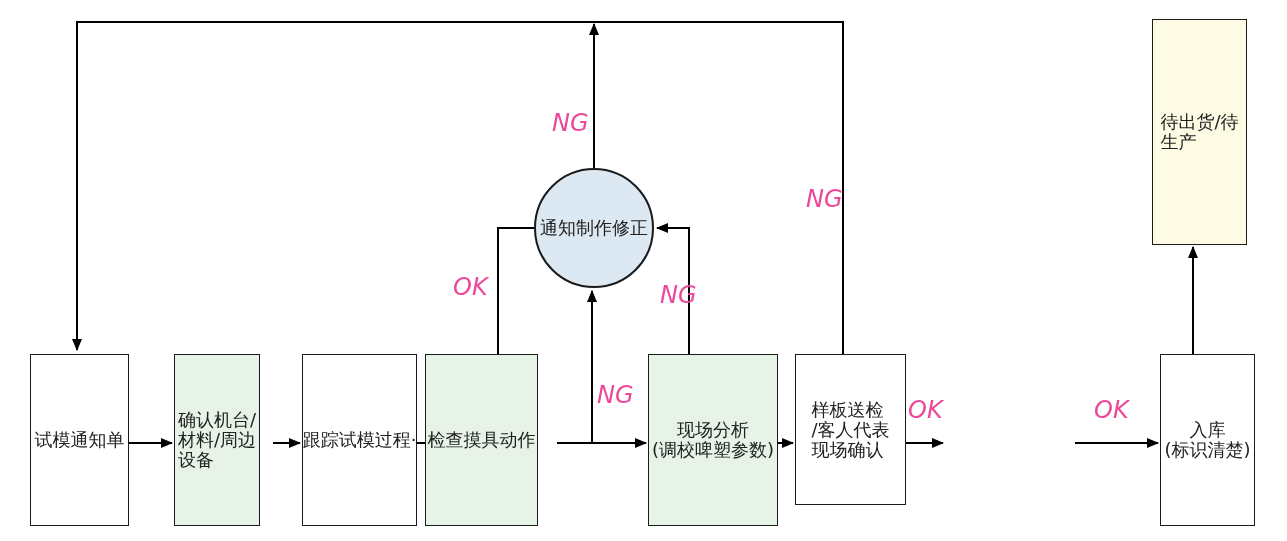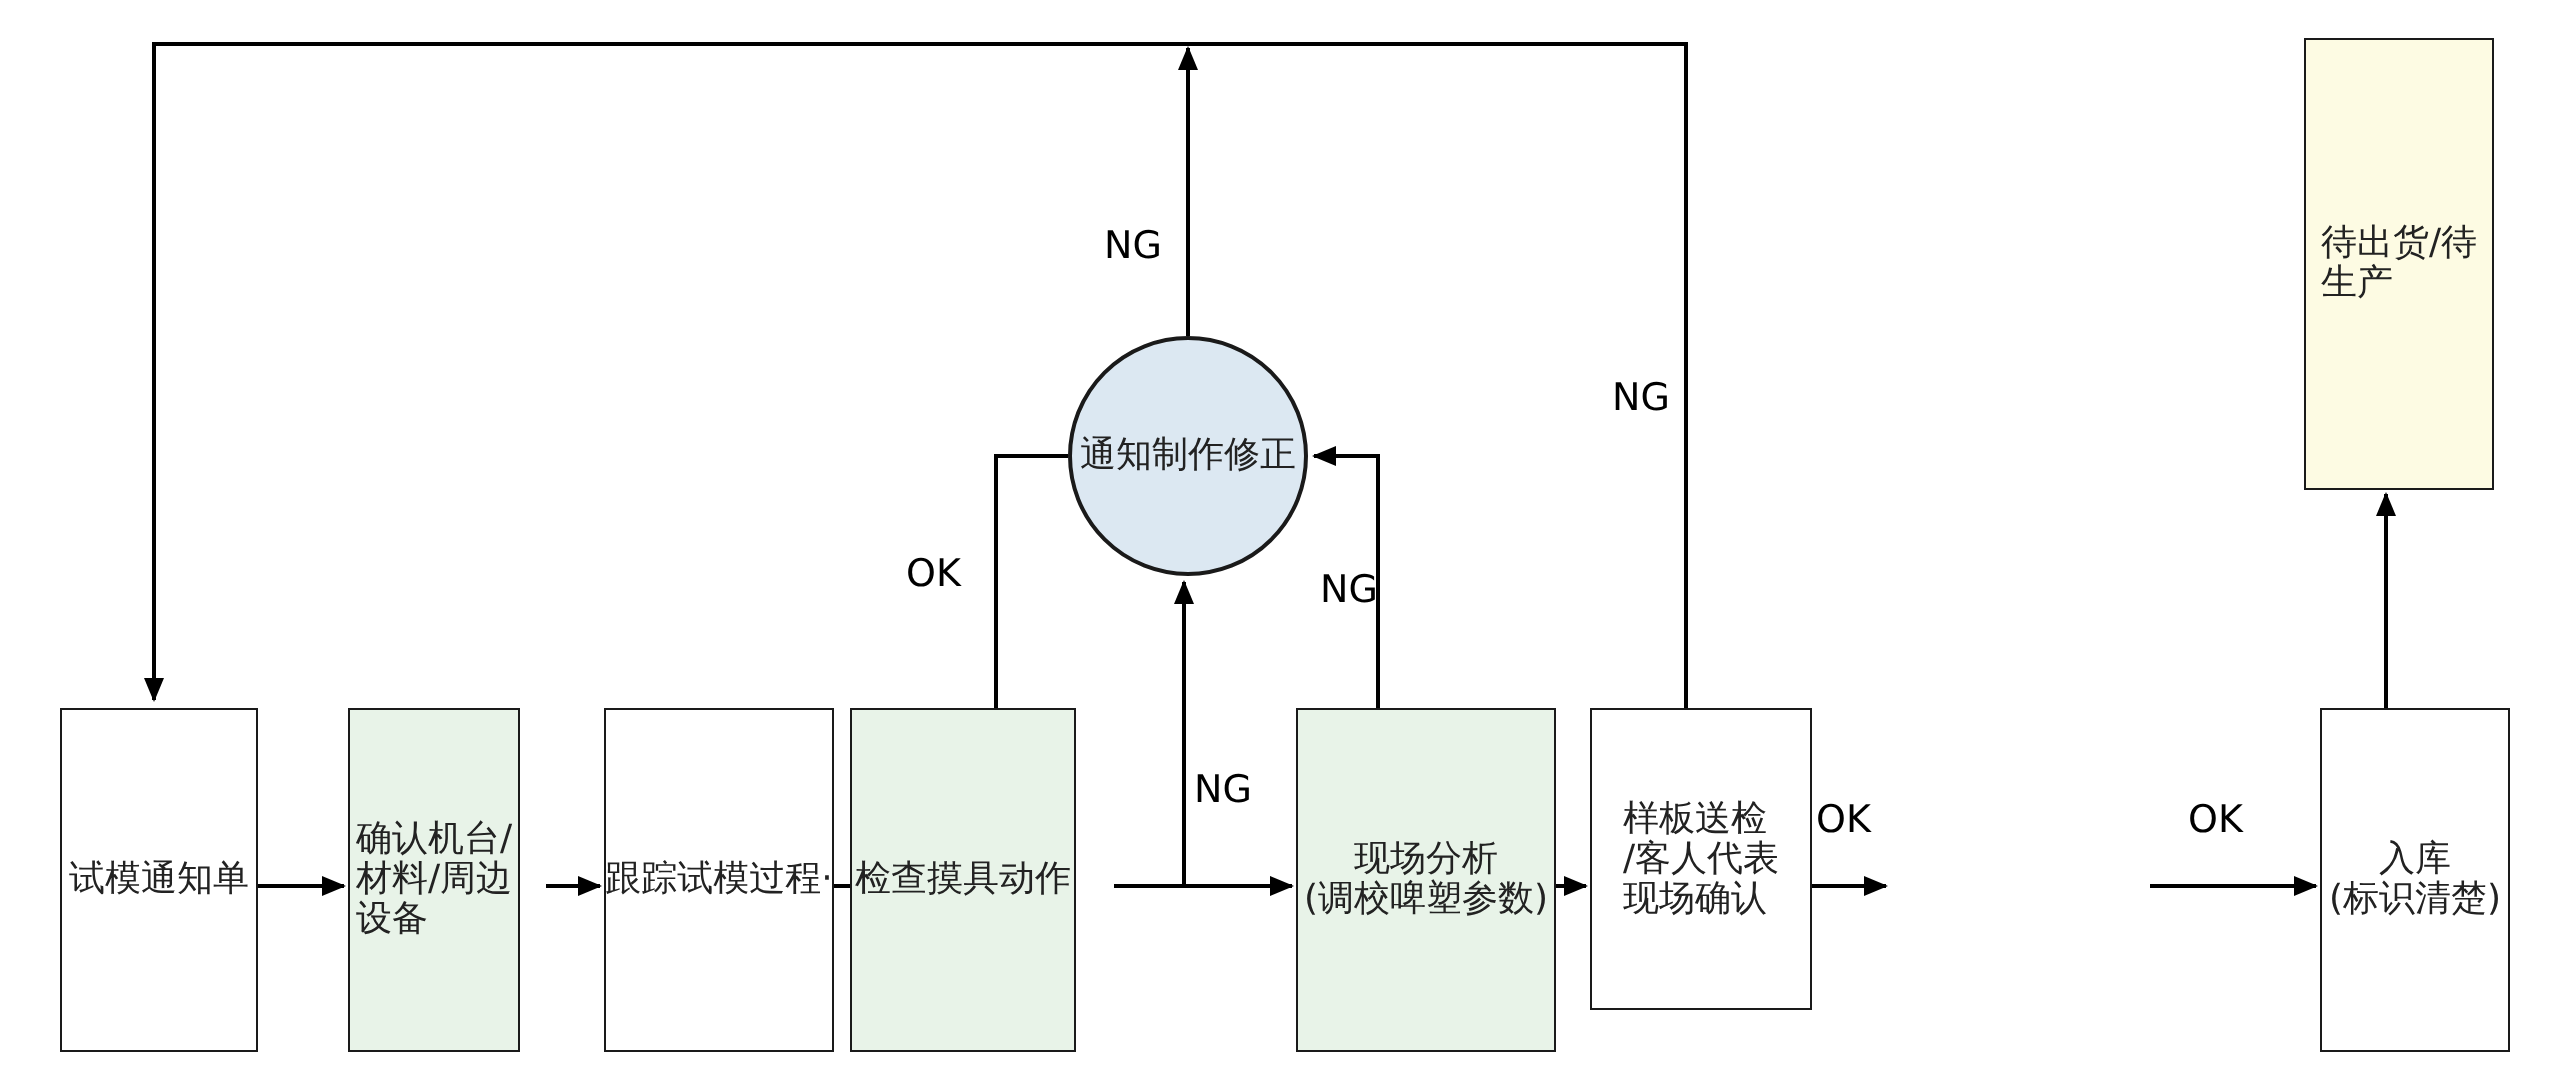--- a/index.html
+++ b/index.html
@@ -27,24 +27,25 @@
   .white{background:#ffffff;}
   .green{background:#e8f3e8;}
   .yellow{background:#fdfbe3;}
   .circle{
     border-radius:50%;
     border-width:2px;
     background:#dce8f2;
   }
   .lbl{
     position:absolute;
-    font-size:19px;
+    font-size:24px;
     line-height:20px;
-    color:#000000;
+    color:#ec4899;
     white-space:nowrap;
+    font-style:italic;
   }
   .nowrap{white-space:nowrap;}
 </style>
 </head>
 <body>
 
 <div class="stage">
 
   <svg class="wires" viewBox="0 0 1287 541" xmlns="http://www.w3.org/2000/svg">
     <defs>

